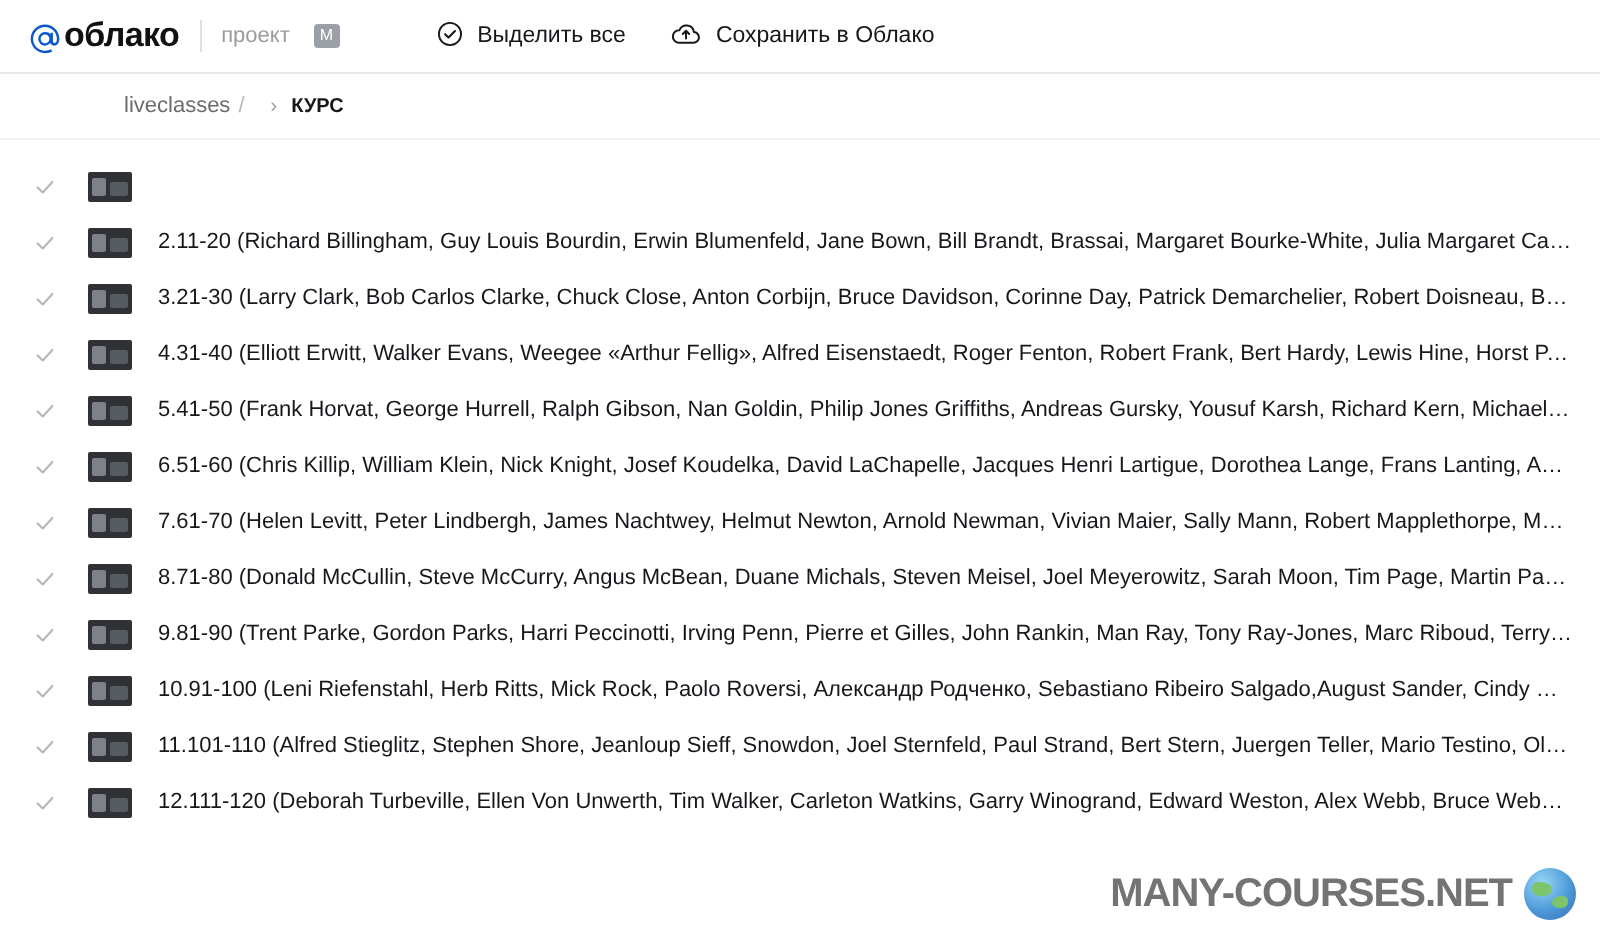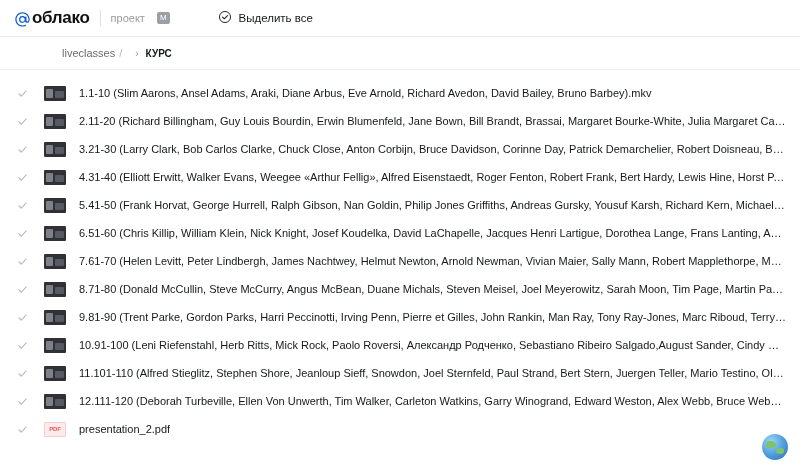--- a/index.html
+++ b/index.html
@@ -248,20 +248,29 @@
   <div class="actions">
     <div class="action">
       <span>
         <svg width="14" height="14" viewBox="0 0 24 24" aria-hidden="true">
           <circle cx="12" cy="12" r="9.5" fill="none" stroke="#16181c" stroke-width="1.6"></circle>
           <path d="M7.8 12.2l2.9 2.9 5.6-5.6" fill="none" stroke="#16181c" stroke-width="1.8" stroke-linecap="round" stroke-linejoin="round"></path>
         </svg>
       </span>
       <span>Выделить все</span>
     </div>
+    <div class="action">
+      <span>
+        <svg width="16" height="14" viewBox="0 0 24 20" aria-hidden="true">
+          <path d="M6.5 16.5h11a4 4 0 0 0 .4-8 5.6 5.6 0 0 0-10.8-1.3A3.9 3.9 0 0 0 6.5 16.5Z" fill="none" stroke="#16181c" stroke-width="1.5" stroke-linejoin="round"></path>
+          <path d="M12 13.3V7.6M9.6 10l2.4-2.4L14.4 10" fill="none" stroke="#16181c" stroke-width="1.5" stroke-linecap="round" stroke-linejoin="round"></path>
+        </svg>
+      </span>
+      <span>Сохранить в Облако</span>
+    </div>
   </div>
 </div>
 
 <div class="breadcrumb-row">
   <span class="crumb">liveclasses</span>
   <span class="crumb-sep">/</span>
   <span class="crumb-chevron">›</span>
   <span class="crumb-current">КУРС</span>
 </div>
 
@@ -270,21 +279,20 @@
   <div class="row">
     <span class="check">
       <svg width="11" height="11" viewBox="0 0 24 24">
           <path d="M4 12.5 9.5 18 20 6.5" fill="none" stroke="currentColor" stroke-width="2.4" stroke-linecap="round" stroke-linejoin="round"></path>
         </svg>
     </span>
     <span class="thumb">
         <span class="t-a"></span>
         <span class="t-b"></span>
       </span>
-    <span class="fname">1.1-10 (Slim Aarons, Ansel Adams, Araki, Diane Arbus, Eve Arnold, Richard Avedon, David Bailey, Bruno Barbey).mkv</span>
   </div>
 
   <div class="row">
     <span class="check">
       <svg width="11" height="11" viewBox="0 0 24 24">
           <path d="M4 12.5 9.5 18 20 6.5" fill="none" stroke="currentColor" stroke-width="2.4" stroke-linecap="round" stroke-linejoin="round"></path>
         </svg>
     </span>
     <span class="thumb">
         <span class="t-a"></span>
@@ -416,29 +424,19 @@
           <path d="M4 12.5 9.5 18 20 6.5" fill="none" stroke="currentColor" stroke-width="2.4" stroke-linecap="round" stroke-linejoin="round"></path>
         </svg>
     </span>
     <span class="thumb">
         <span class="t-a"></span>
         <span class="t-b"></span>
       </span>
     <span class="fname">12.111-120 (Deborah Turbeville, Ellen Von Unwerth, Tim Walker, Carleton Watkins, Garry Winogrand, Edward Weston, Alex Webb, Bruce Weber, David Loftus, Simon Norfolk).mkv</span>
   </div>
 
-  <div class="row">
-    <span class="check">
-      <svg width="11" height="11" viewBox="0 0 24 24">
-          <path d="M4 12.5 9.5 18 20 6.5" fill="none" stroke="currentColor" stroke-width="2.4" stroke-linecap="round" stroke-linejoin="round"></path>
-        </svg>
-    </span>
-    <span class="thumb pdf">
-      <span class="pdf-tag">PDF</span>
-    </span>
-    <span class="fname">presentation_2.pdf</span>
-  </div>
 
 </div>
 
 <div class="wm">
+  <span class="wm-text">MANY-COURSES.NET</span>
   <span class="wm-globe"></span>
 </div>
 
 </body></html>

